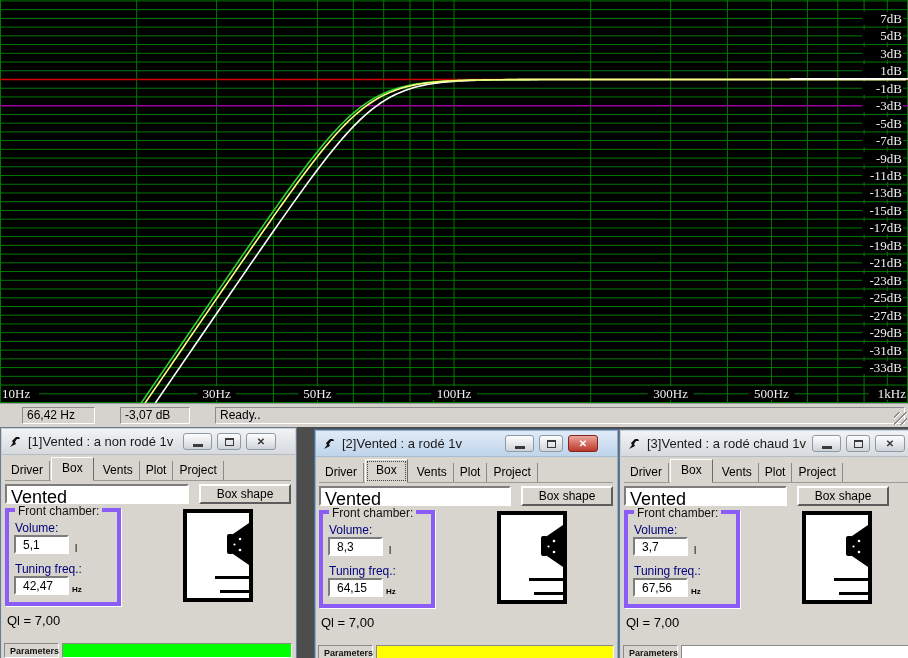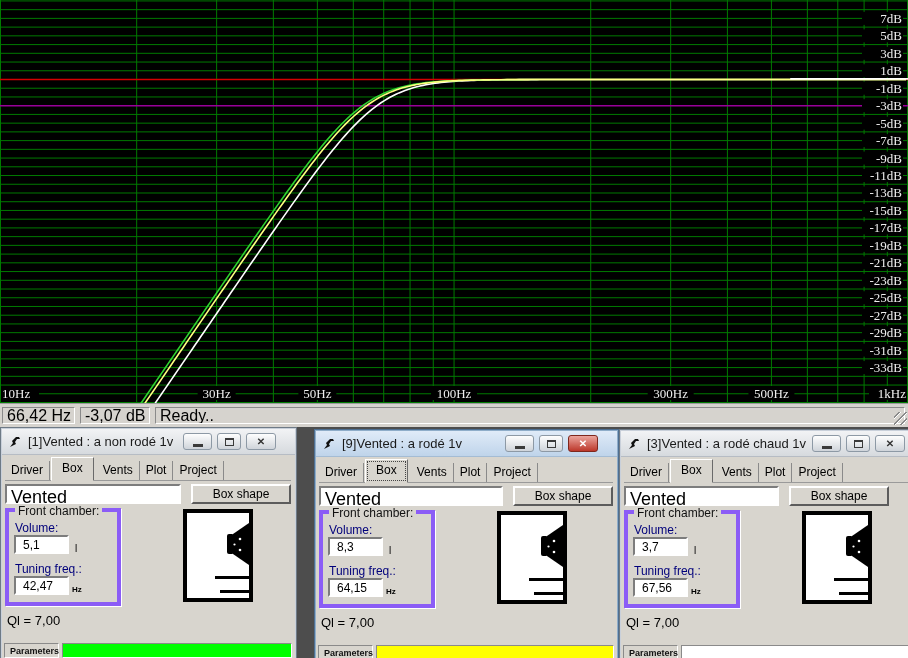--- a/index.html
+++ b/index.html
@@ -7,21 +7,21 @@
         font-family:"Liberation Sans",sans-serif;-webkit-font-smoothing:none;}
 
   
   #plot-wrap{position:absolute;left:0;top:0;width:908px;height:403px;background:#000;}
   #plot-svg{display:block;}
 
   
   #statusbar{position:absolute;left:0;top:403px;width:908px;height:24px;background:#d6d3ce;
              border-top:1px solid #9b9b9b;box-sizing:border-box;display:flex;gap:5px;padding:3px 3px 3px 2px;}
   .scell{box-sizing:border-box;border:1px solid;border-color:#8a8a8a #ffffff #ffffff #8a8a8a;
-         font-size:16px;line-height:15px;padding:0 4px;color:#000;background:#d6d3ce;white-space:nowrap;overflow:hidden;}
+         font-size:12px;line-height:15px;padding:0 4px;color:#000;background:#d6d3ce;white-space:nowrap;overflow:hidden;margin-left:20px;}
   .sc1{width:73px;} .sc2{width:70px;} .sc3{flex:1;}
   #grip{position:absolute;right:1px;bottom:2px;width:13px;height:13px;
         background:repeating-linear-gradient(-45deg,transparent 0 3px,#fff 3px 4px,#8a8a8a 4px 5px);}
 
   
   #mdi{position:absolute;left:0;top:427px;width:908px;height:231px;background:#4d4d4d;overflow:hidden;}
 
   .win{position:absolute;height:233px;box-sizing:border-box;border:1px solid #6e7a86;
        box-shadow:inset 0 0 0 2px #c9d0da;background:#d8d5ce;}
   .win.active{border-color:#4e6f92;box-shadow:inset 0 0 0 2px #8fadc9;}
@@ -47,21 +47,21 @@
         border-bottom:1px solid #9a9a9a;}
   .tab{font-size:12px;color:#000;padding:2px 6px 3px;border-right:1px solid #8a8a8a;white-space:nowrap;}
   .tab.sel{border:1px solid;border-color:#ffffff #6a6a6a #d8d5ce #ffffff;background:#d8d5ce;
            padding:3px 10px 5px;margin:0 3px -1px 1px;position:relative;}
   .tab.sel.focus{outline:1px dotted #444;outline-offset:-3px;}
 
   
   .fieldrow{position:absolute;left:3px;top:29px;right:4px;height:20px;display:flex;}
   .tfield{flex:1;box-sizing:border-box;border:2px solid;border-color:#7d7d7d #ffffff #ffffff #7d7d7d;
           background:#fff;font-size:18px;padding:1px 4px;color:#000;}
-  .btn{width:100px;margin-left:10px;box-sizing:border-box;border:2px solid;cursor:default;
+  .btn{width:92px;margin-left:10px;box-sizing:border-box;border:2px solid;cursor:default;
        border-color:#ffffff #5c5c5c #5c5c5c #ffffff;background:#d8d5ce;font-size:12px;color:#000;
        font-family:"Liberation Sans",sans-serif;padding:0;}
 
   
   .group{position:absolute;left:3px;top:53px;width:116px;height:98px;box-sizing:border-box;
          border:4px solid #8b5cf6;box-shadow:1px 1px 0 #ffffff;}
   .glabel{position:absolute;top:-8px;left:6px;background:#d8d5ce;padding:0 3px;font-size:12px;color:#111;}
   .flabel{position:absolute;left:6px;font-size:12px;color:#00007b;}
   .fl1{top:9px;} .fl2{top:50px;}
   .ginput{position:absolute;left:5px;width:55px;height:19px;box-sizing:border-box;
@@ -299,21 +299,21 @@
       </div>
     </div>
 
     <div class="win active" style="left:314px;top:2px;width:305px;">
       <div class="tbar">
         <span class="appico">
           <svg width="14" height="14" viewBox="0 0 14 14">
               <path d="M2 12 L5 8 L4 6 L8 2 L11 2 L12 4 L9 4 L7 7 L8 9 Z" fill="#111"></path>
             </svg>
         </span>
-        <span class="ttext">[9]Vented : a rodé 1v</span>
+        <span class="ttext">[2]Vented : a rodé 1v</span>
         <span class="btns">
           <span class="tbtn bmin">
               <span class="gmin"></span>
             </span>
           <span class="tbtn bmax">
               <span class="gmax"></span>
             </span>
           <span class="tbtn bclose">
               <span>✕</span>
             </span>

